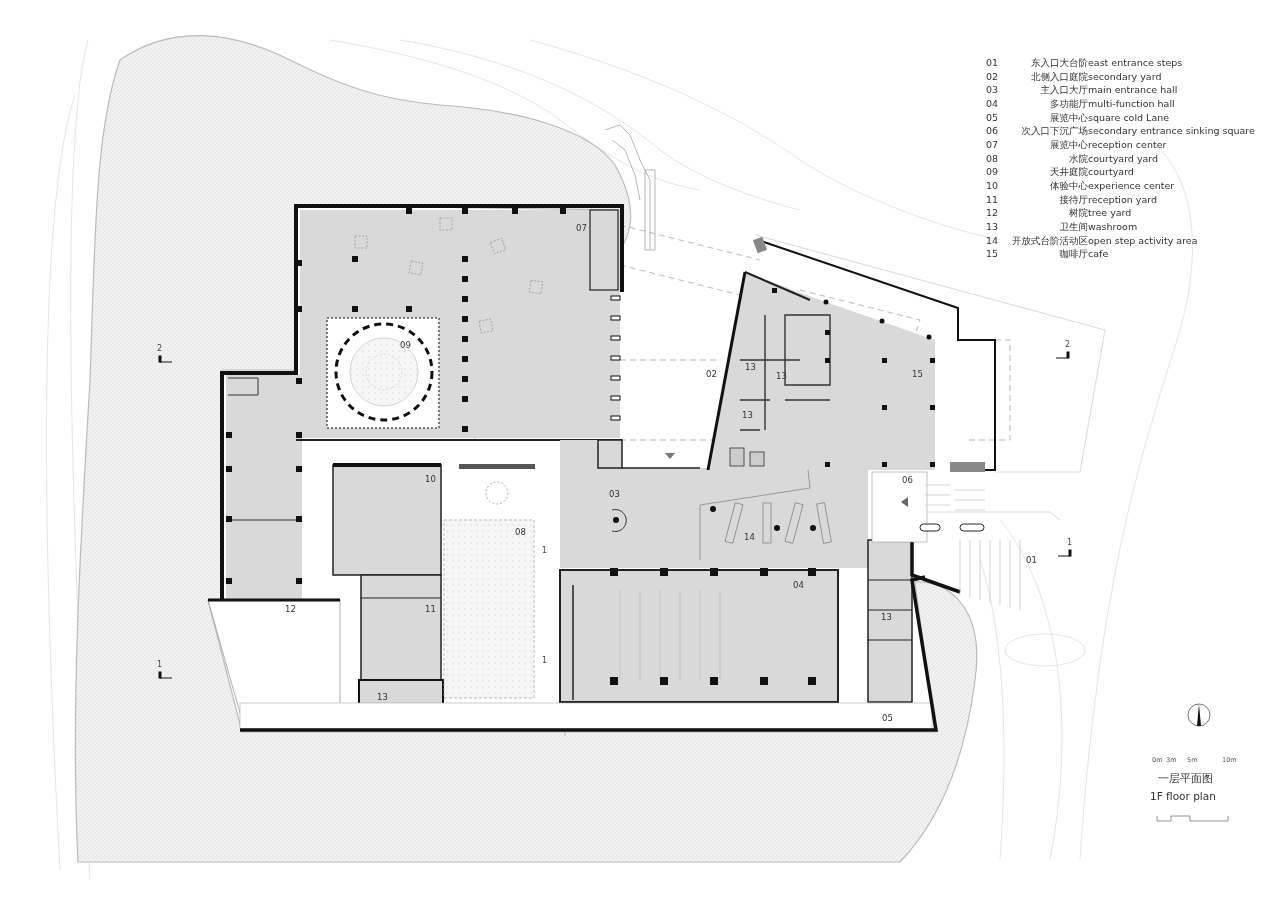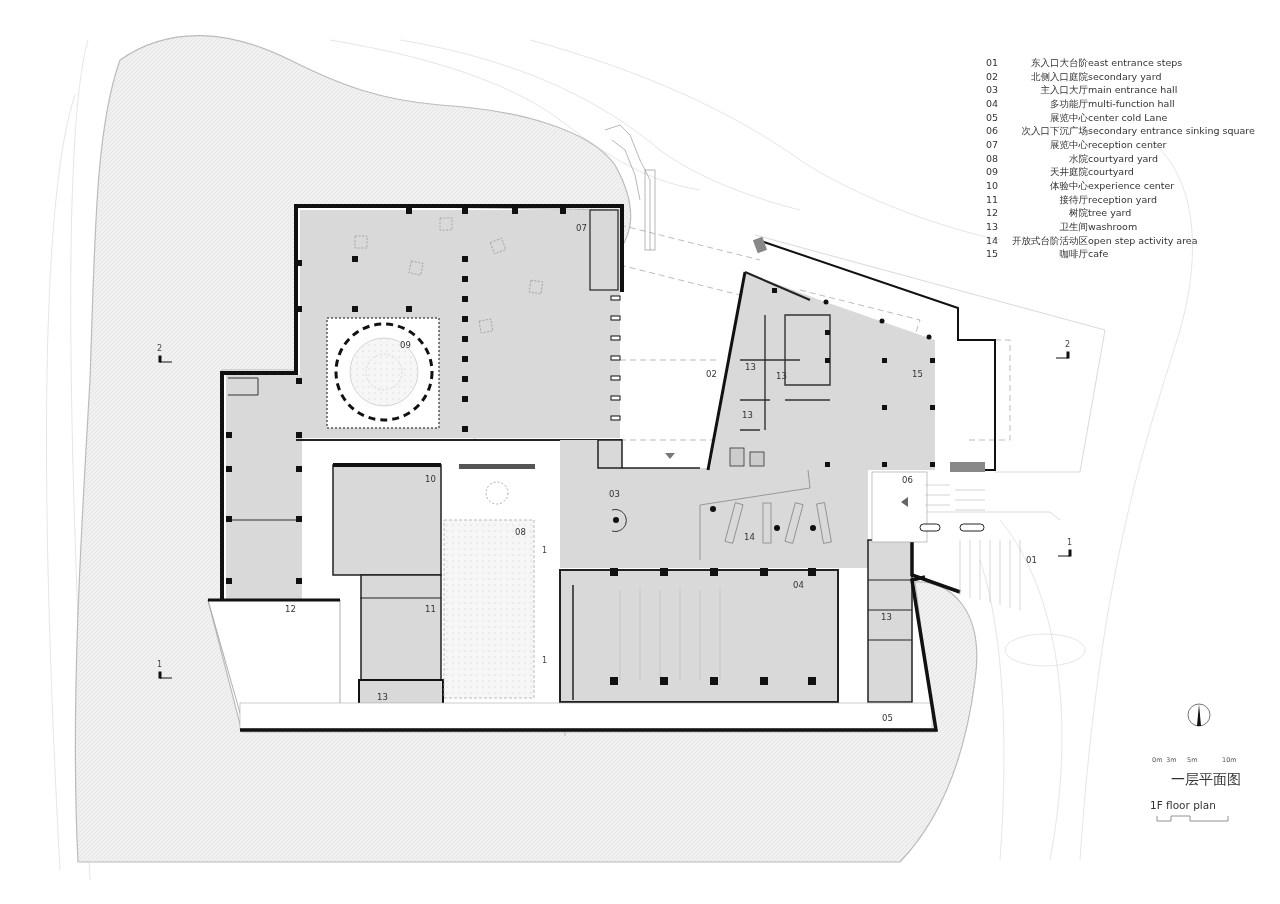--- a/index.html
+++ b/index.html
@@ -6,22 +6,22 @@
   body { width:1280px; height:904px; position:relative; overflow:hidden; font-family:"DejaVu Sans", sans-serif; }
   #plan { position:absolute; left:0; top:0; width:1280px; height:904px; }
   .legend { position:absolute; left:986px; top:56px; font-size:9.5px; color:#333; line-height:13.65px; }
   .legend-row { display:flex; white-space:nowrap; }
   .legend-row .num { width:20px; }
   .legend-row .cn { width:82px;text-align:right; }
   .legend-row .en { }
   .room-label { position:absolute; font-size:8.5px; color:#333; }
   .section-mark { position:absolute; font-size:8px; color:#444; }
   .title-block { position:absolute; left:1150px; top:771px; color:#333; }
-  .title-block .cn { font-size:14px; margin-left:21px; }
-  .title-block .en { font-size:10.5px; margin-top:10px; }
+  .title-block .cn { font-size:11px; margin-left:8px; }
+  .title-block .en { font-size:10.5px; margin-top:4px; }
   .scale-labels { position:absolute; left:1152px; top:756px; width:90px; height:10px; font-size:6.5px; color:#555; }
   .scale-labels span { position:absolute; top:0; }
 </style>
 </head>
 <body>
 
 <svg id="plan" viewBox="0 0 1280 904" xmlns="http://www.w3.org/2000/svg">
   <defs>
     <pattern id="hatch" width="4" height="4" patternUnits="userSpaceOnUse">
       <rect width="4" height="4" fill="#f1f1f1"></rect>
@@ -312,21 +312,21 @@
       <span class="en">main entrance hall</span>
     </div>
   <div class="legend-row">
       <span class="num">04</span>
       <span class="cn">多功能厅</span>
       <span class="en">multi-function hall</span>
     </div>
   <div class="legend-row">
       <span class="num">05</span>
       <span class="cn">展览中心</span>
-      <span class="en">center cold Lane</span>
+      <span class="en">square cold Lane</span>
     </div>
   <div class="legend-row">
       <span class="num">06</span>
       <span class="cn">次入口下沉广场</span>
       <span class="en">secondary entrance sinking square</span>
     </div>
   <div class="legend-row">
       <span class="num">07</span>
       <span class="cn">展览中心</span>
       <span class="en">reception center</span>

